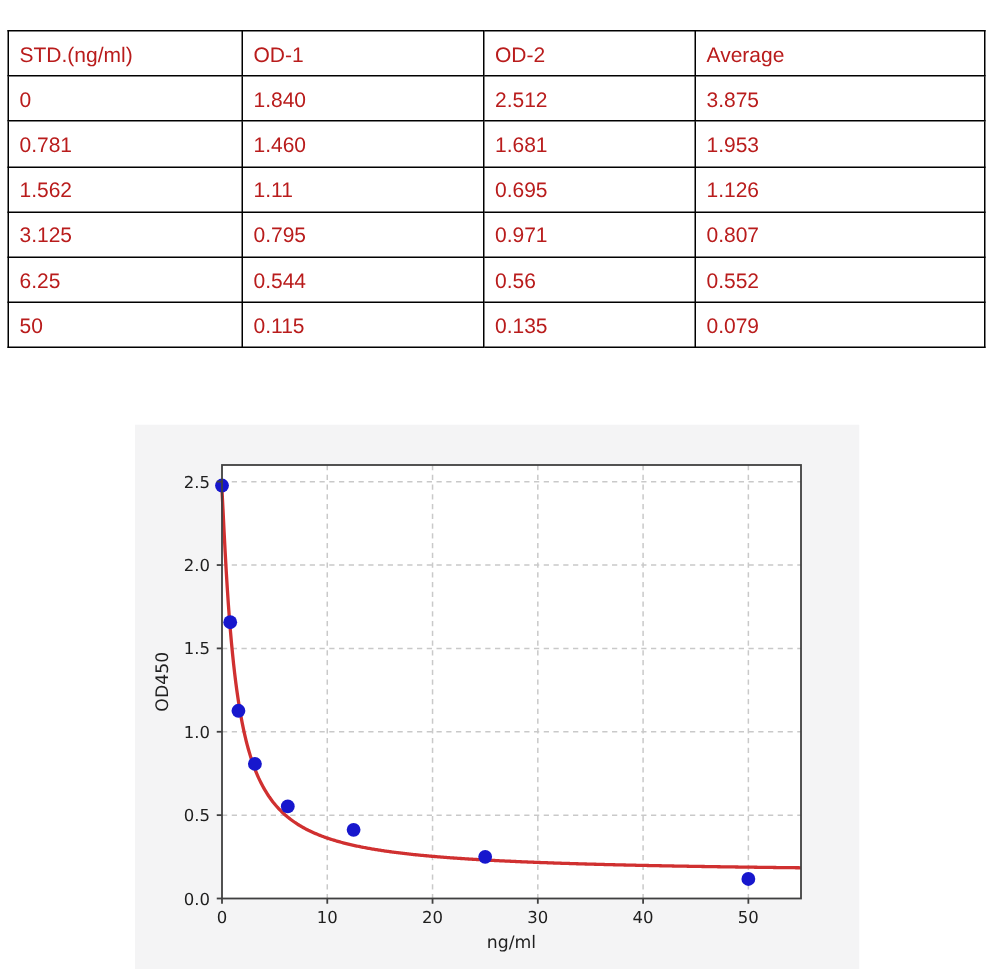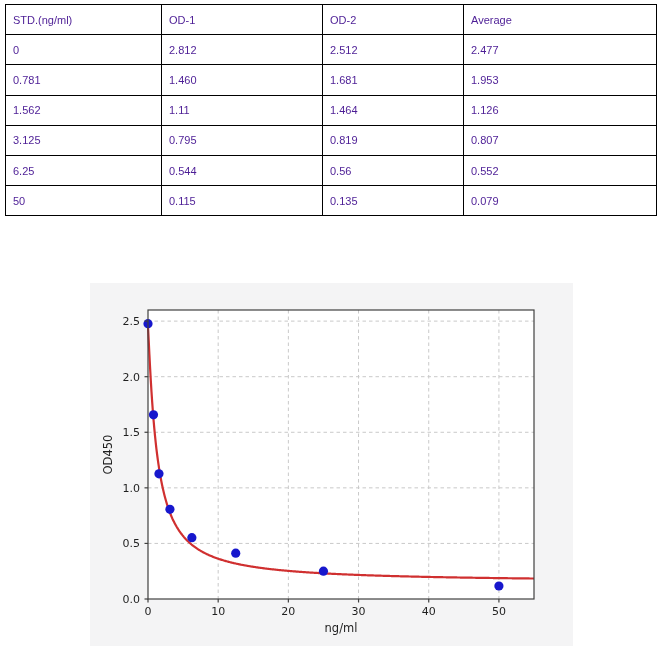--- a/index.html
+++ b/index.html
@@ -8,26 +8,26 @@
     background: #ffffff;
     font-family: "Liberation Sans", sans-serif;
     position: relative;
     overflow: hidden;
   }
   .page { position: absolute; inset: 0; }
 
   
   table.std-table {
     position: absolute;
-    left: 5px; top: 4px;
+    left: 5px; top: 20px;
     width: 651px;
     border-collapse: collapse;
     table-layout: fixed;
-    font-size: 11px;
-    color: #4c1d95;
+    font-size: 14px;
+    color: #b91c1c;
   }
   table.std-table td, table.std-table th {
     border: 1px solid #000000;
     height: 29.2px;
     padding: 0 0 0 7px;
     text-align: left;
     vertical-align: middle;
     font-weight: normal;
     white-space: nowrap;
     overflow: hidden;
@@ -57,40 +57,40 @@
       <tr id="std-head-row">
           <th>STD.(ng/ml)</th>
           <th>OD-1</th>
           <th>OD-2</th>
           <th>Average</th>
         </tr>
     </thead>
     <tbody id="std-body">
         <tr>
           <td>0</td>
-          <td>2.812</td>
+          <td>1.840</td>
           <td>2.512</td>
-          <td>2.477</td>
+          <td>3.875</td>
         </tr>
         <tr>
           <td>0.781</td>
           <td>1.460</td>
           <td>1.681</td>
           <td>1.953</td>
         </tr>
         <tr>
           <td>1.562</td>
           <td>1.11</td>
-          <td>1.464</td>
+          <td>0.695</td>
           <td>1.126</td>
         </tr>
         <tr>
           <td>3.125</td>
           <td>0.795</td>
-          <td>0.819</td>
+          <td>0.971</td>
           <td>0.807</td>
         </tr>
         <tr>
           <td>6.25</td>
           <td>0.544</td>
           <td>0.56</td>
           <td>0.552</td>
         </tr>
         <tr>
           <td>50</td>

